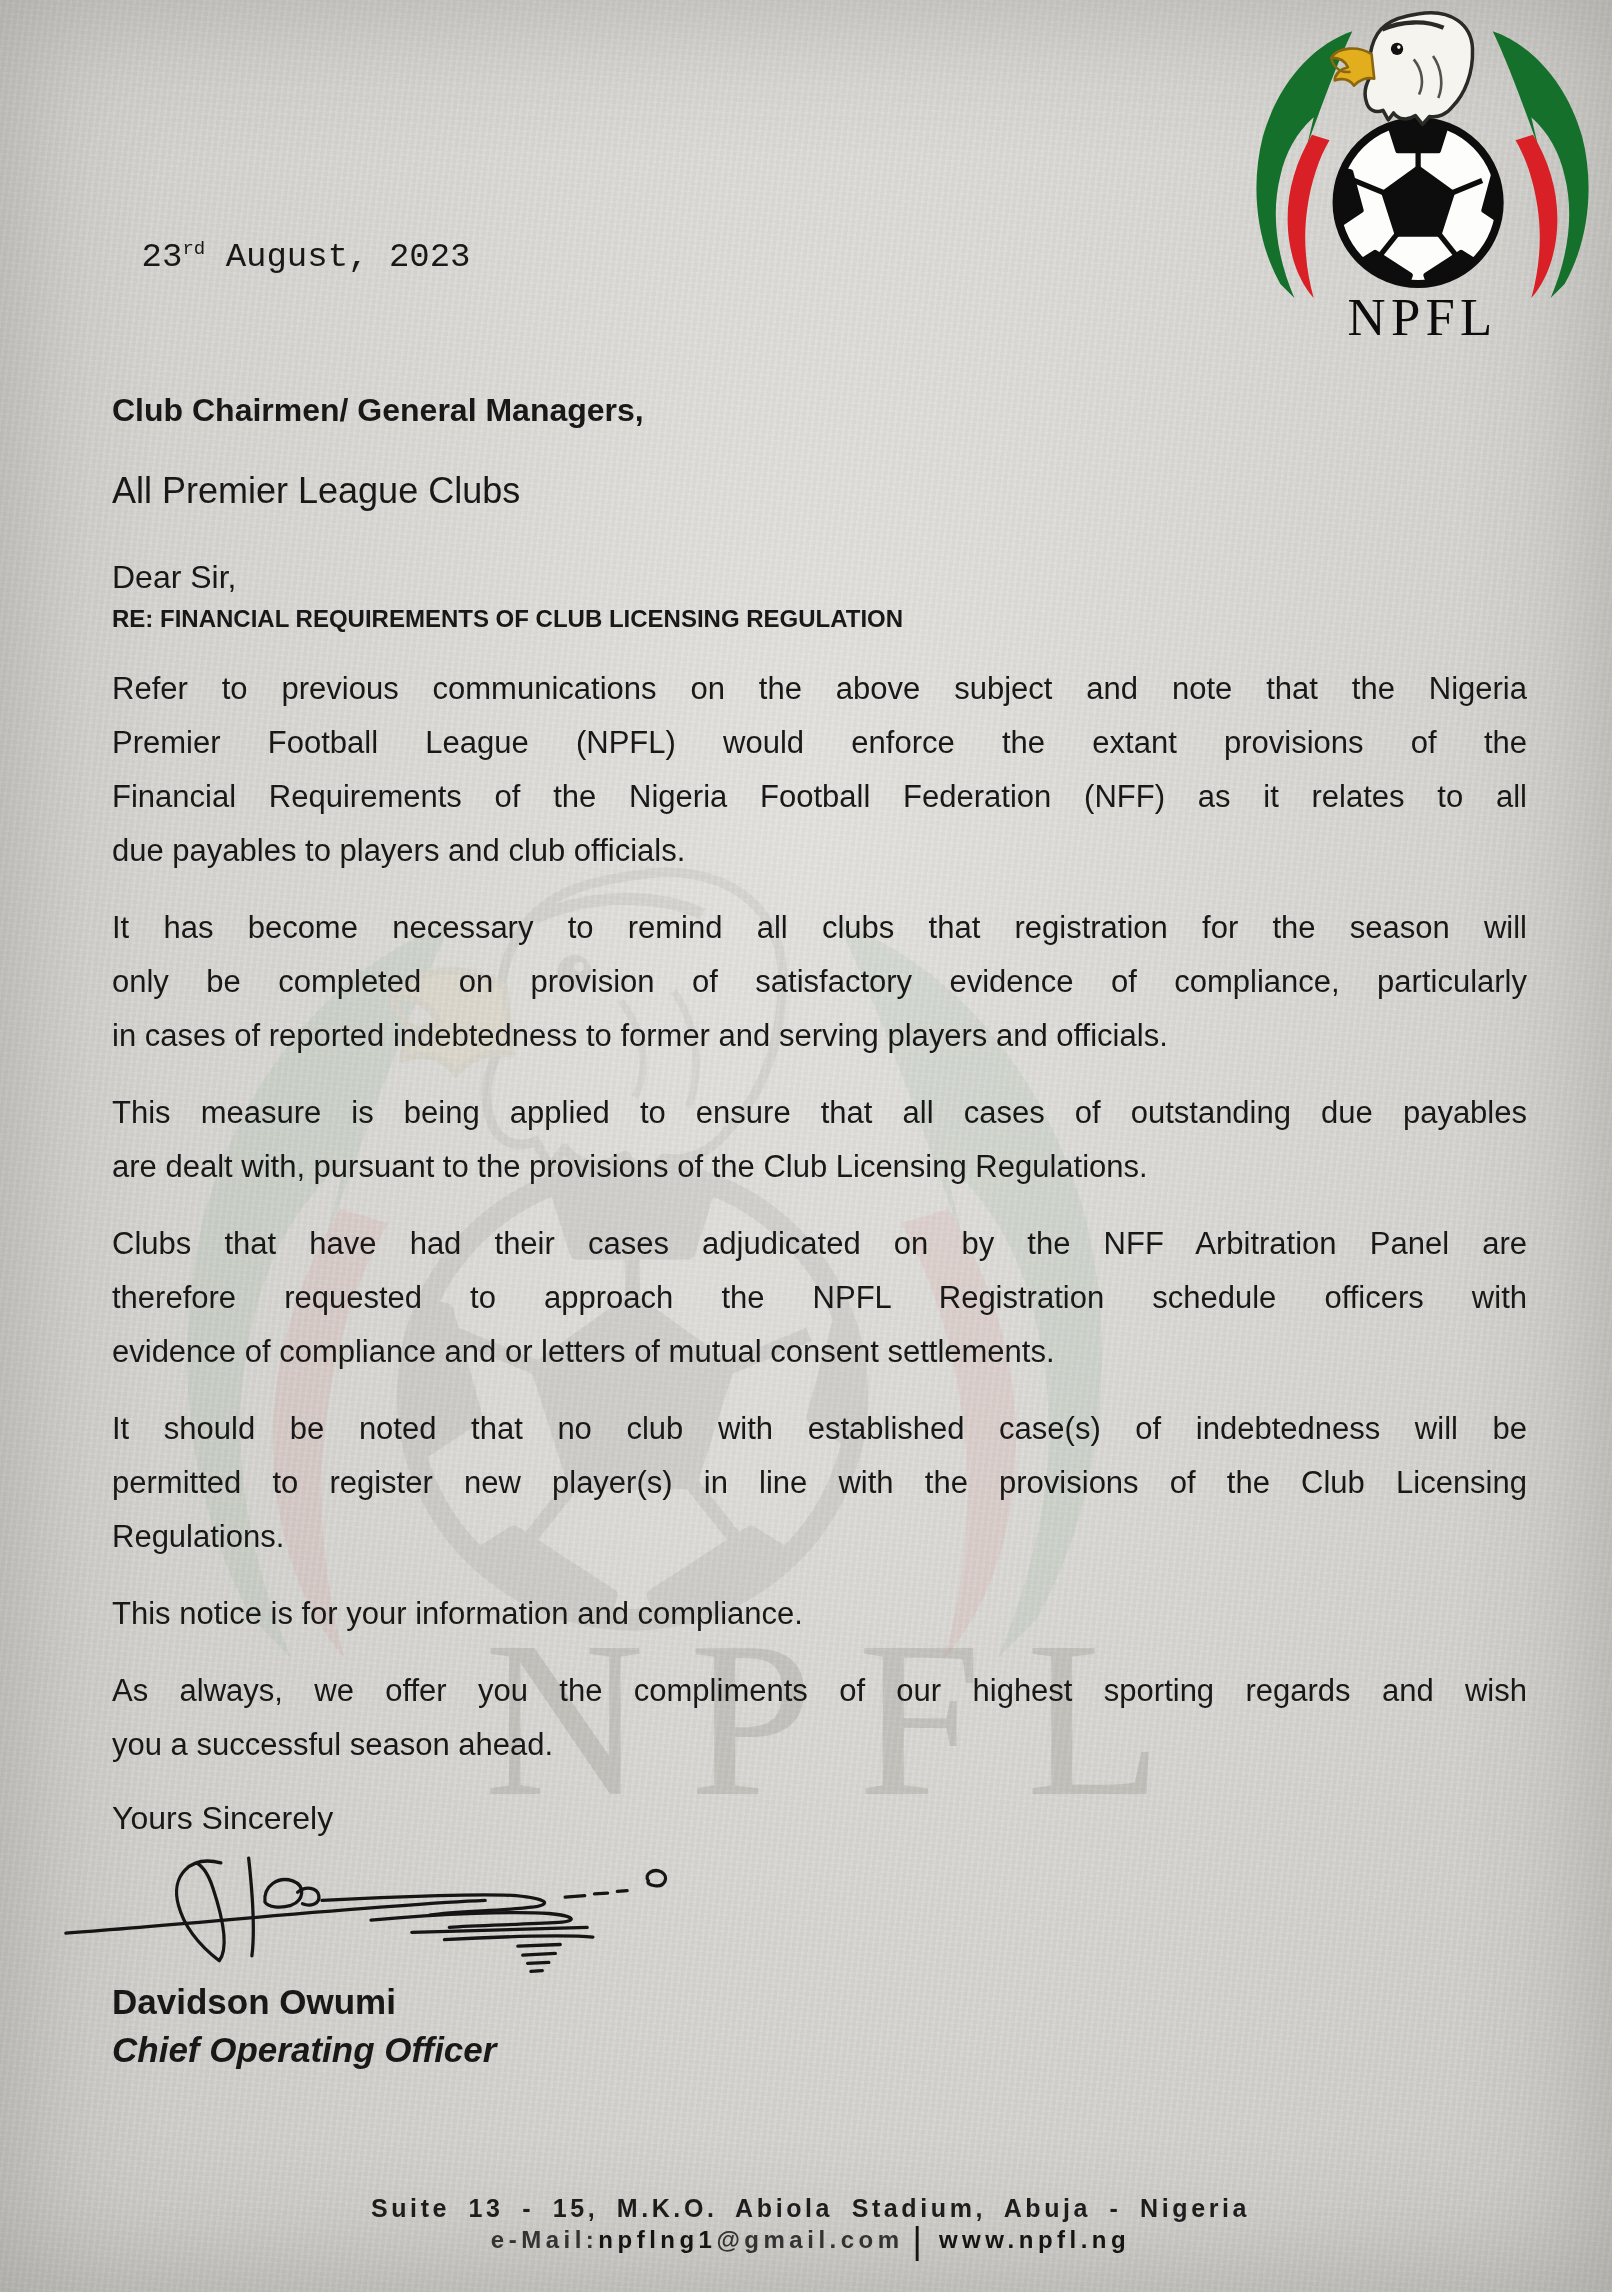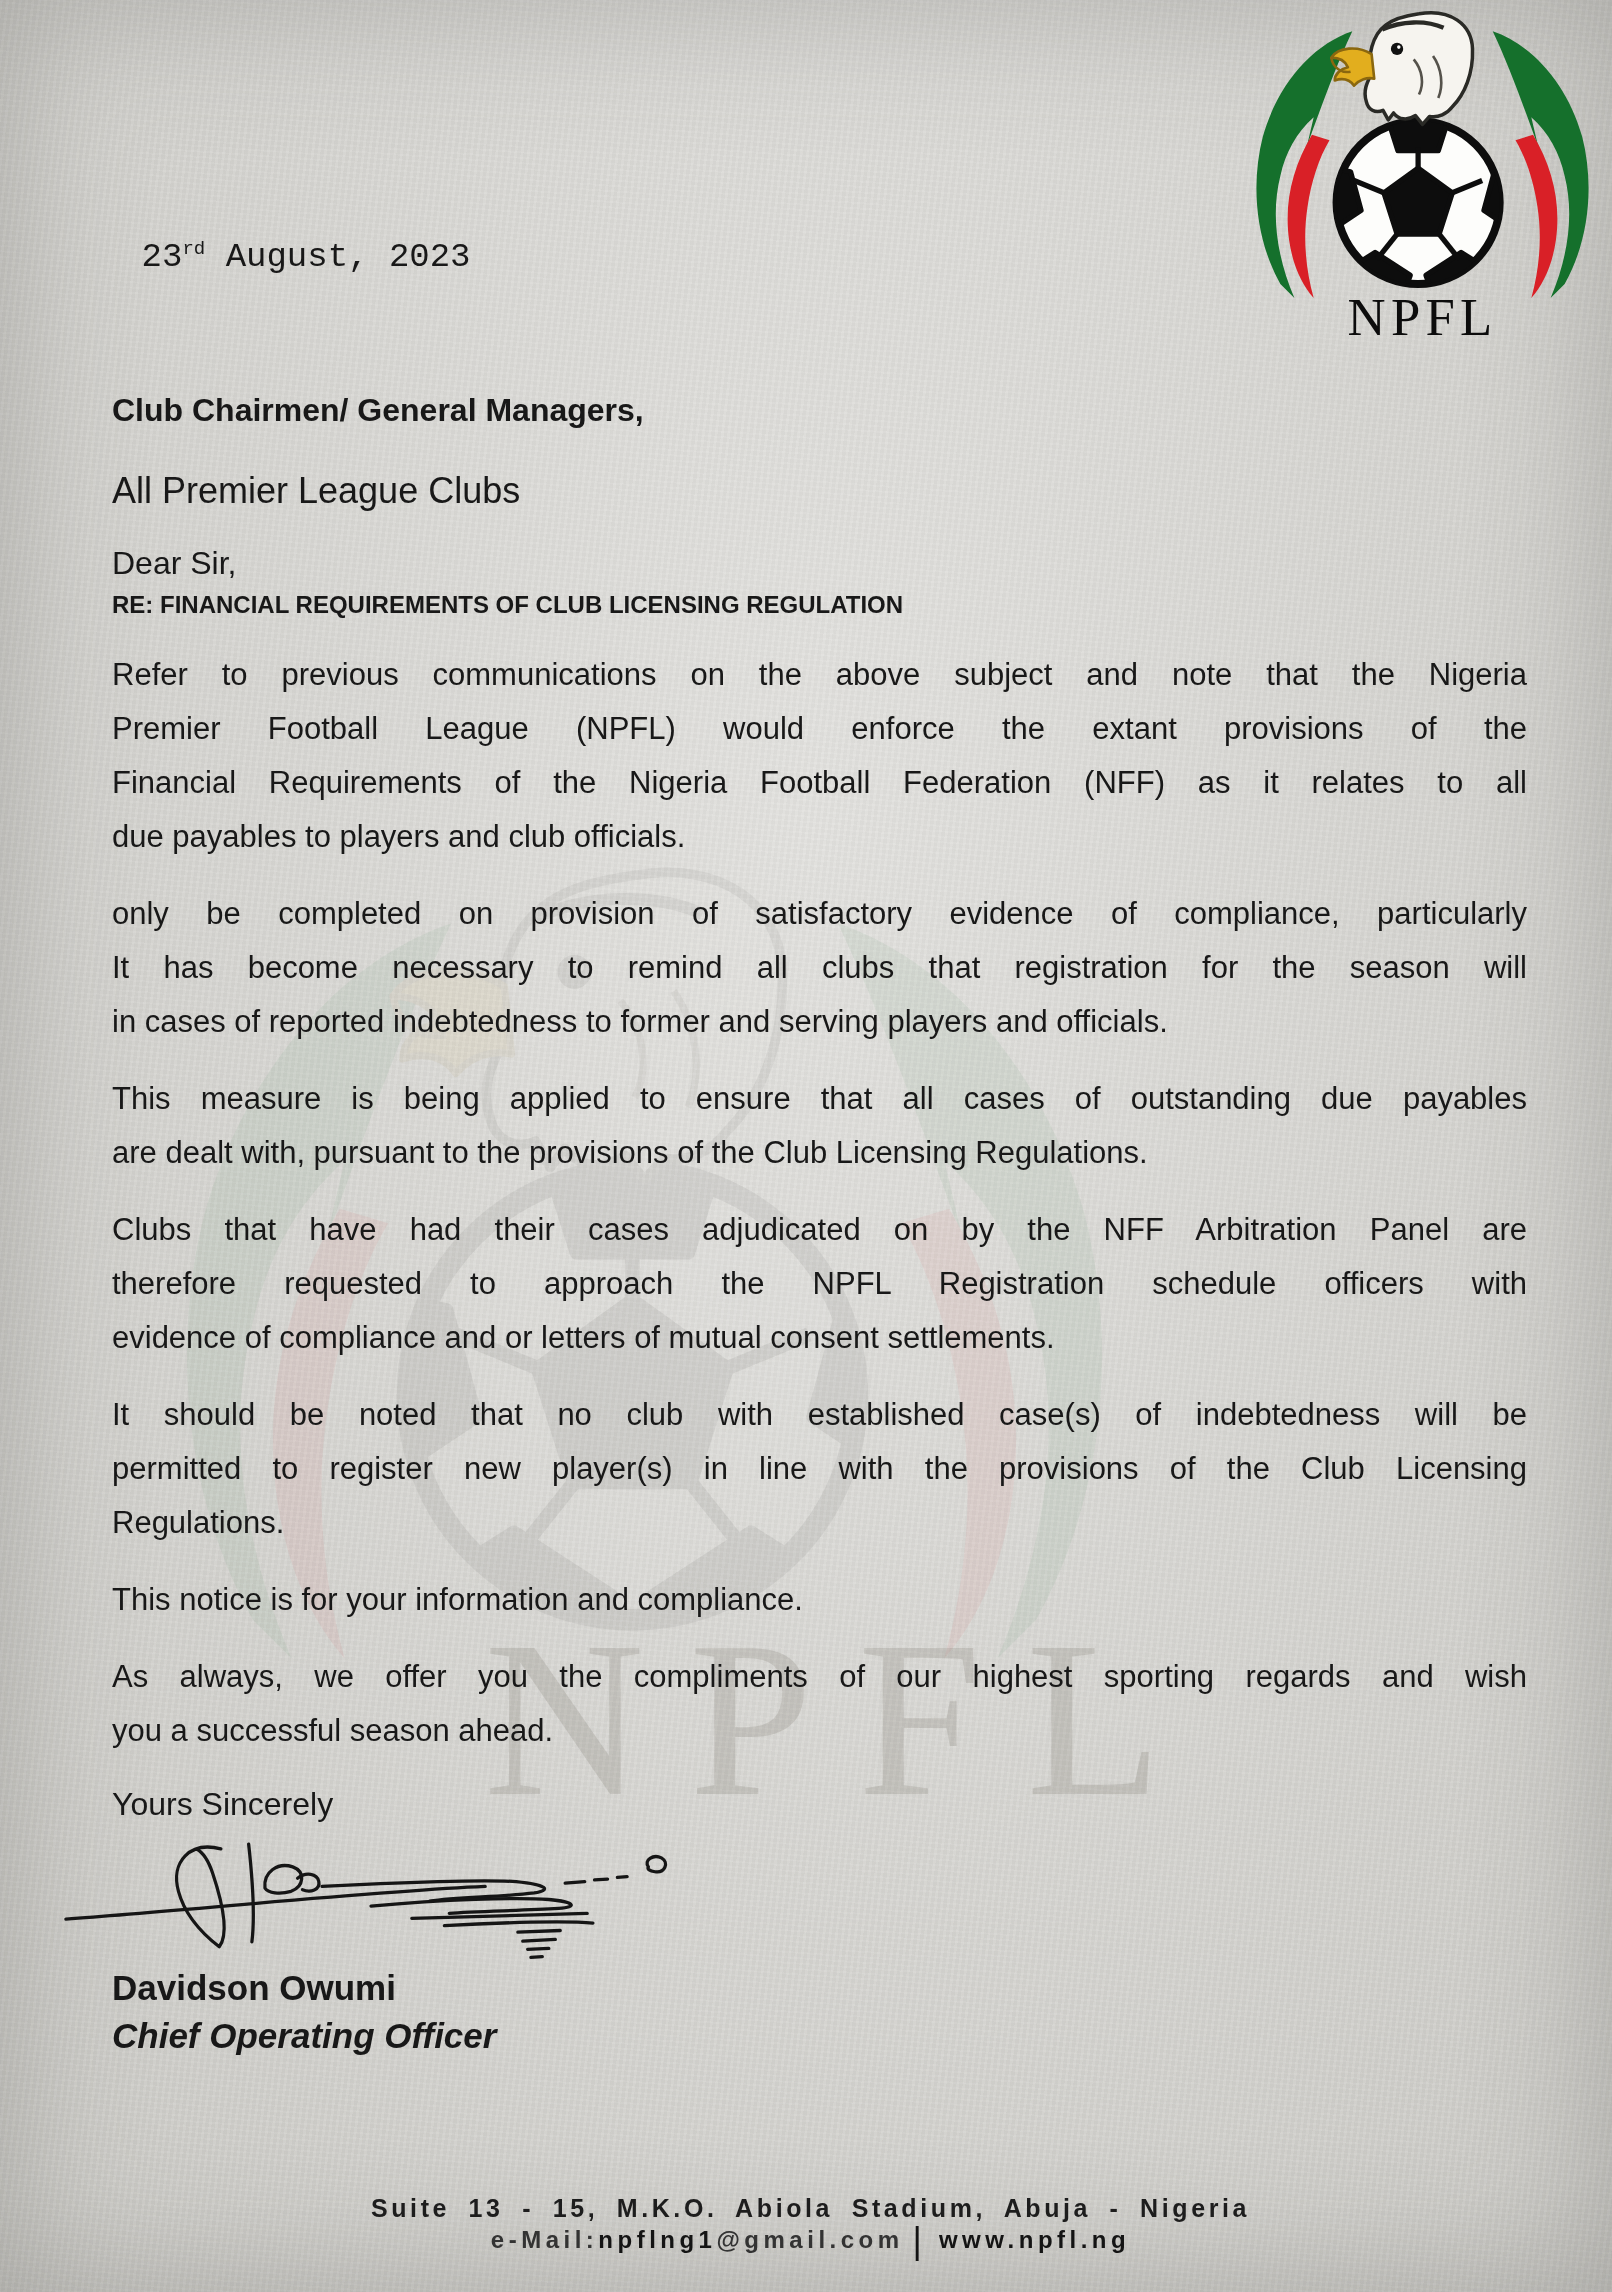--- a/index.html
+++ b/index.html
@@ -42,21 +42,21 @@
   .content{position:absolute;left:112px;top:0;width:1415px;}
   .date-line{
     margin:226px 0 0 29.6px;
     font-size:34px;
     line-height:47px;
     font-family:Liberation Mono, monospace;
   }
   .date-line sup{font-size:0.56em;vertical-align:super;}
   .recipient-1{margin-top:109px;font-size:32px;font-weight:bold;line-height:41px;}
   .recipient-2{margin-top:39px;font-size:36px;line-height:41px;}
-  .salutation{margin-top:32px;font-size:32px;line-height:41px;}
+  .salutation{margin-top:46px;font-size:32px;line-height:41px;}
   .subject{font-size:24px;font-weight:bold;line-height:41px;}
   .letter-body{margin-top:15px;}
   .para{margin-top:23px;font-size:31px;line-height:54px;}
   .pline{text-align:justify;text-align-last:justify;}
   .pline.last{text-align-last:left;}
   .closing{margin-top:23px;font-size:32px;line-height:47px;}
   .signature{margin:5.4px 0 0 -51px;display:block;}
   .sig-name{margin-top:0px;font-size:35px;font-weight:bold;line-height:45px;}
   .sig-title{margin-top:3.6px;font-size:35px;font-weight:bold;font-style:italic;line-height:45px;}
   
@@ -175,22 +175,22 @@
     <div class="subject">RE: FINANCIAL REQUIREMENTS OF CLUB LICENSING REGULATION</div>
 
     <div class="letter-body">
         <div class="para">
           <div class="pline">Refer to previous communications on the above subject and note that the Nigeria</div>
           <div class="pline">Premier Football League (NPFL) would enforce the extant provisions of the</div>
           <div class="pline">Financial Requirements of the Nigeria Football Federation (NFF) as it relates to all</div>
           <div class="pline last">due payables to players and club officials.</div>
         </div>
         <div class="para">
+          <div class="pline">It has become necessary to remind all clubs that registration for the season will</div>
           <div class="pline">only be completed on provision of satisfactory evidence of compliance, particularly</div>
-          <div class="pline">It has become necessary to remind all clubs that registration for the season will</div>
           <div class="pline last">in cases of reported indebtedness to former and serving players and officials.</div>
         </div>
         <div class="para">
           <div class="pline">This measure is being applied to ensure that all cases of outstanding due payables</div>
           <div class="pline last">are dealt with, pursuant to the provisions of the Club Licensing Regulations.</div>
         </div>
         <div class="para">
           <div class="pline">Clubs that have had their cases adjudicated on by the NFF Arbitration Panel are</div>
           <div class="pline">therefore requested to approach the NPFL Registration schedule officers with</div>
           <div class="pline last">evidence of compliance and or letters of mutual consent settlements.</div>

